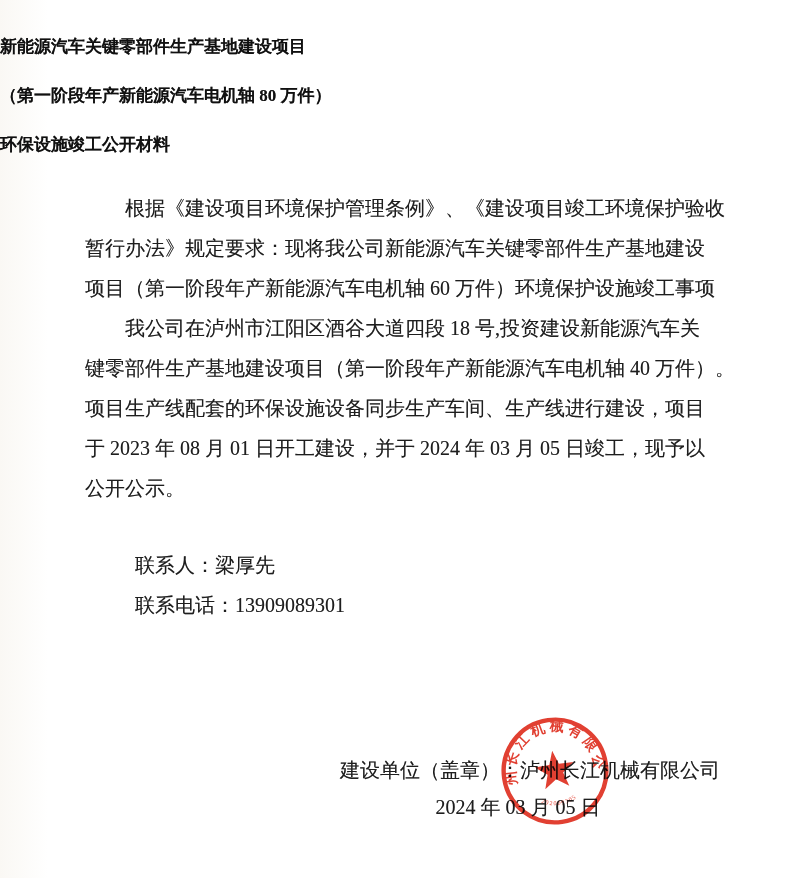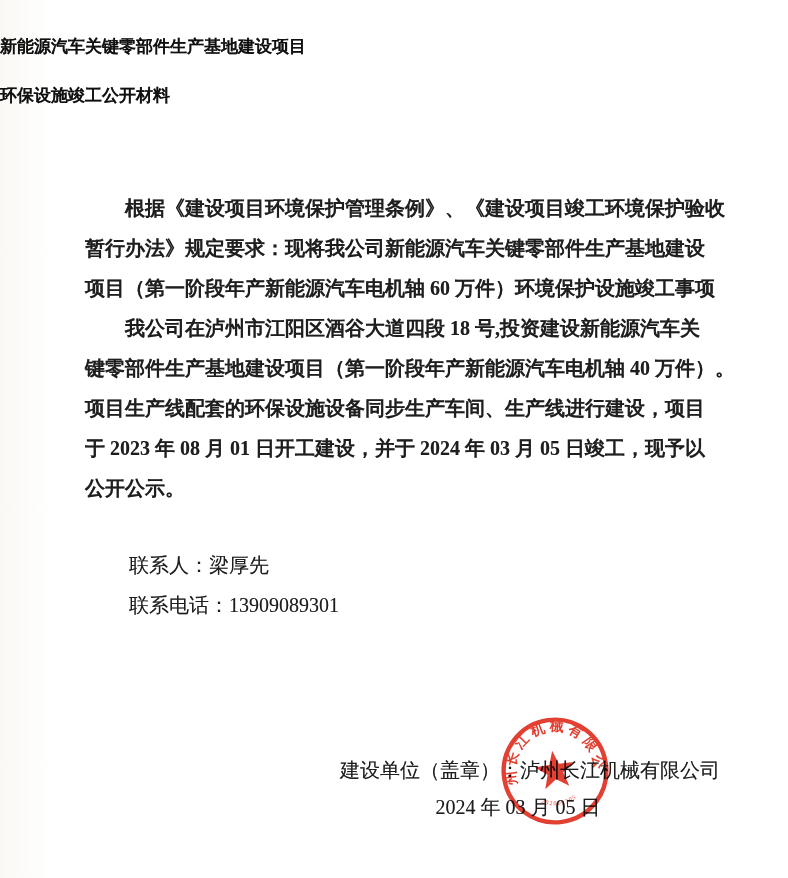--- a/index.html
+++ b/index.html
@@ -23,27 +23,26 @@
     color: #101010;
     text-shadow: 0 0 0.5px rgba(20,20,20,.55);
   }
   .body-block {
     position: absolute;
     top: 188px; left: 85px;
     width: 634px;
     font-size: 20px;
     line-height: 40px;
     text-shadow: 0 0 0.5px rgba(30,30,30,.45);
-    font-weight: bold;
   }
   .bodyline { white-space: nowrap; }
   .bodyline.first { padding-left: 40px; }
   .contact-block {
     position: absolute;
-    top: 545px; left: 129px;
+    top: 545px; left: 135px;
     font-size: 20px;
     line-height: 40px;
     text-shadow: 0 0 0.5px rgba(30,30,30,.45);
   }
   .signature-unit {
     position: absolute;
     top: 750px; left: 340px;
     width: 356px;
     font-size: 20px;
     line-height: 40px;
@@ -68,20 +67,21 @@
     opacity: 0.93;
   }
 </style>
 </head>
 <body>
 
 <div class="page">
 
   <header class="title-block">
     <div>新能源汽车关键零部件生产基地建设项目</div>
+    <div>（第一阶段年产新能源汽车电机轴 80 万件）</div>
     <div>环保设施竣工公开材料</div>
   </header>
 
   <section class="body-block">
     <div>
       <div class="bodyline first">根据《建设项目环境保护管理条例》、《建设项目竣工环境保护验收</div>
       <div class="bodyline">暂行办法》规定要求：现将我公司新能源汽车关键零部件生产基地建设</div>
       <div class="bodyline">项目（第一阶段年产新能源汽车电机轴 60 万件）环境保护设施竣工事项</div>
     </div>
     <div>

